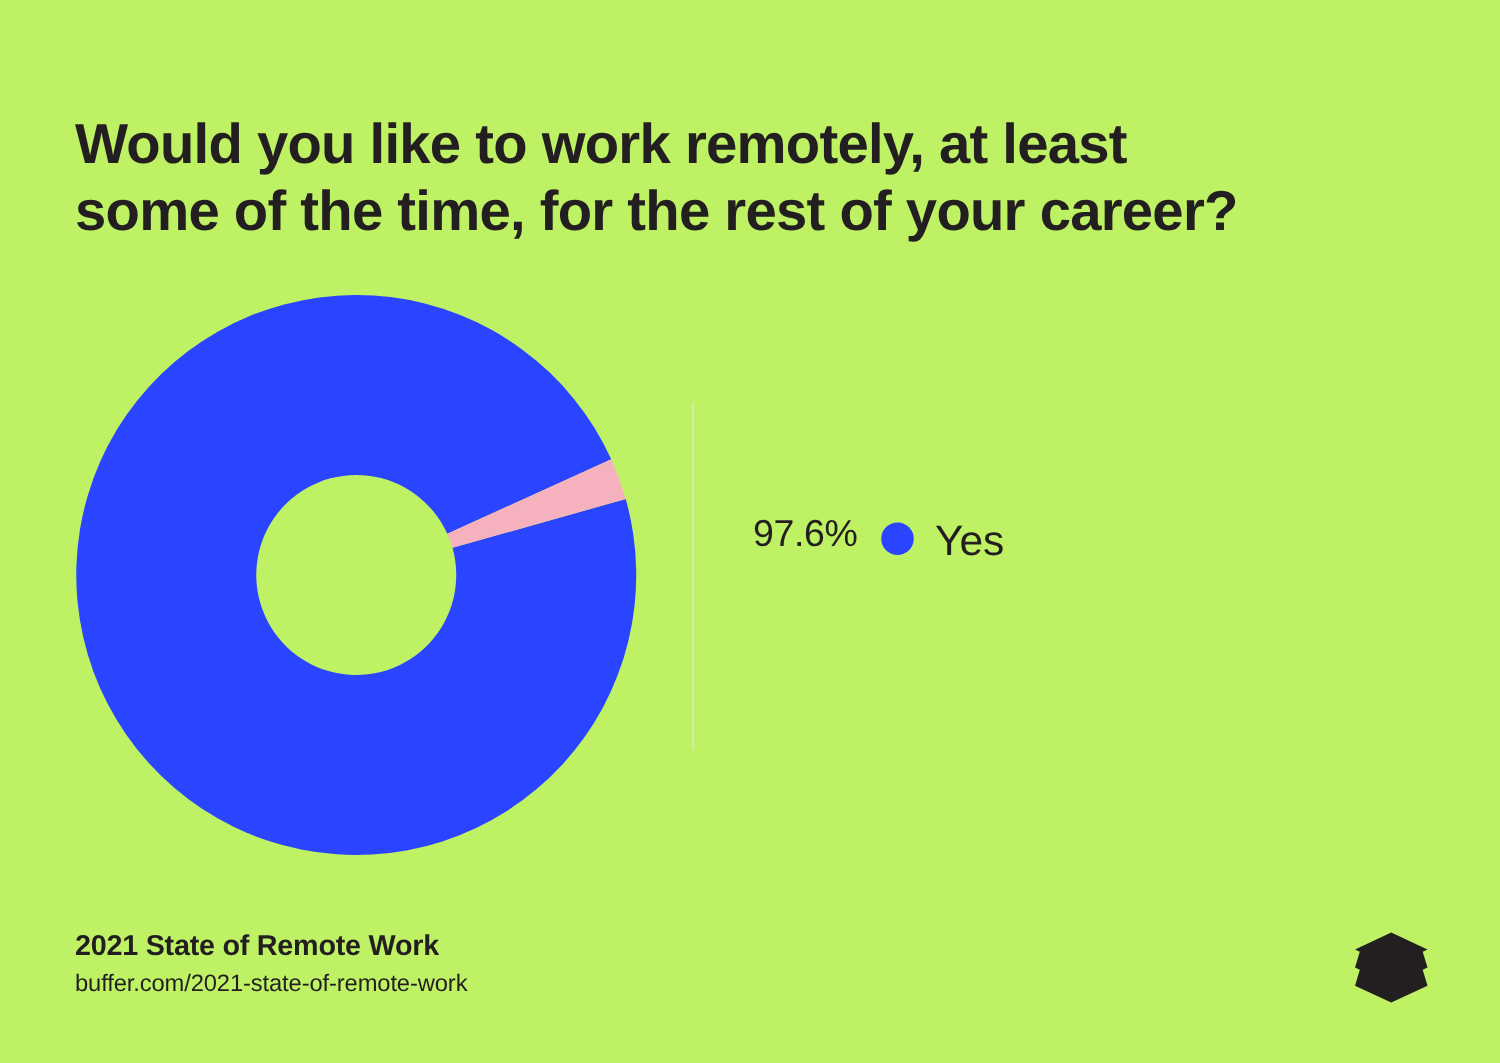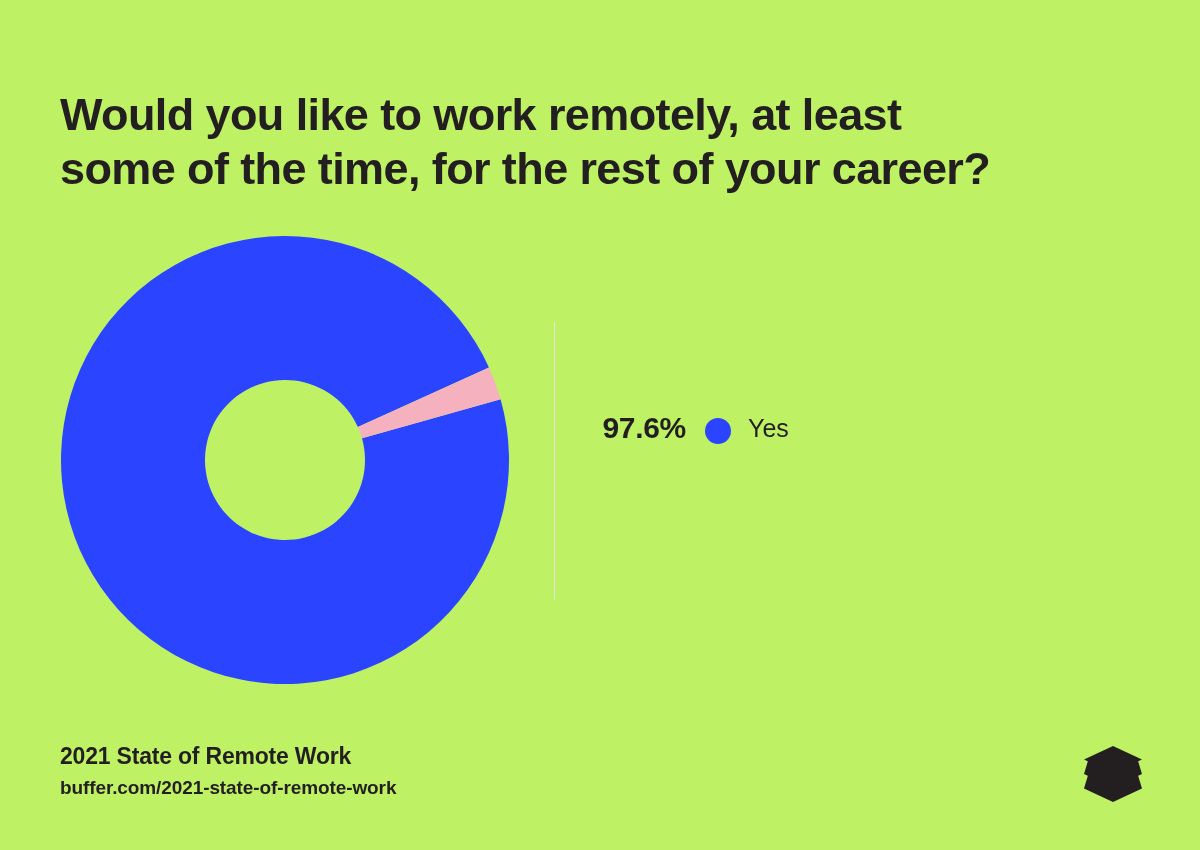--- a/index.html
+++ b/index.html
@@ -74,37 +74,37 @@
     height: 60px;
   }
   .legend-pct {
     position: absolute;
     left: 0px;
     top: 5px;
     width: 126px;
     text-align: right;
     color: #231f20;
     font-size: 30px;
-    font-weight: bold;
+    font-weight: normal;
     letter-spacing: -0.3px;
   }
   .legend-dot {
     position: absolute;
     left: 145px;
     top: 12px;
     width: 26px;
     height: 26px;
     border-radius: 50%;
   }
   .legend-label {
     position: absolute;
     left: 188px;
     top: 8px;
     color: #231f20;
-    font-size: 25px;
+    font-size: 34px;
     font-weight: normal;
     letter-spacing: 0px;
   }
 
   
   #footer {
     position: absolute;
     left: 60px;
     top: 742px;
     width: 700px;
@@ -113,21 +113,21 @@
     color: #231f20;
     font-size: 23px;
     font-weight: bold;
     letter-spacing: -0.2px;
     line-height: 28px;
   }
   #footer-url {
     margin-top: 6px;
     color: #231f20;
     font-size: 19px;
-    font-weight: bold;
+    font-weight: normal;
     letter-spacing: -0.1px;
     line-height: 24px;
   }
 
   
   #brand-logo {
     position: absolute;
     left: 1082px;
     top: 744px;
     width: 62px;

